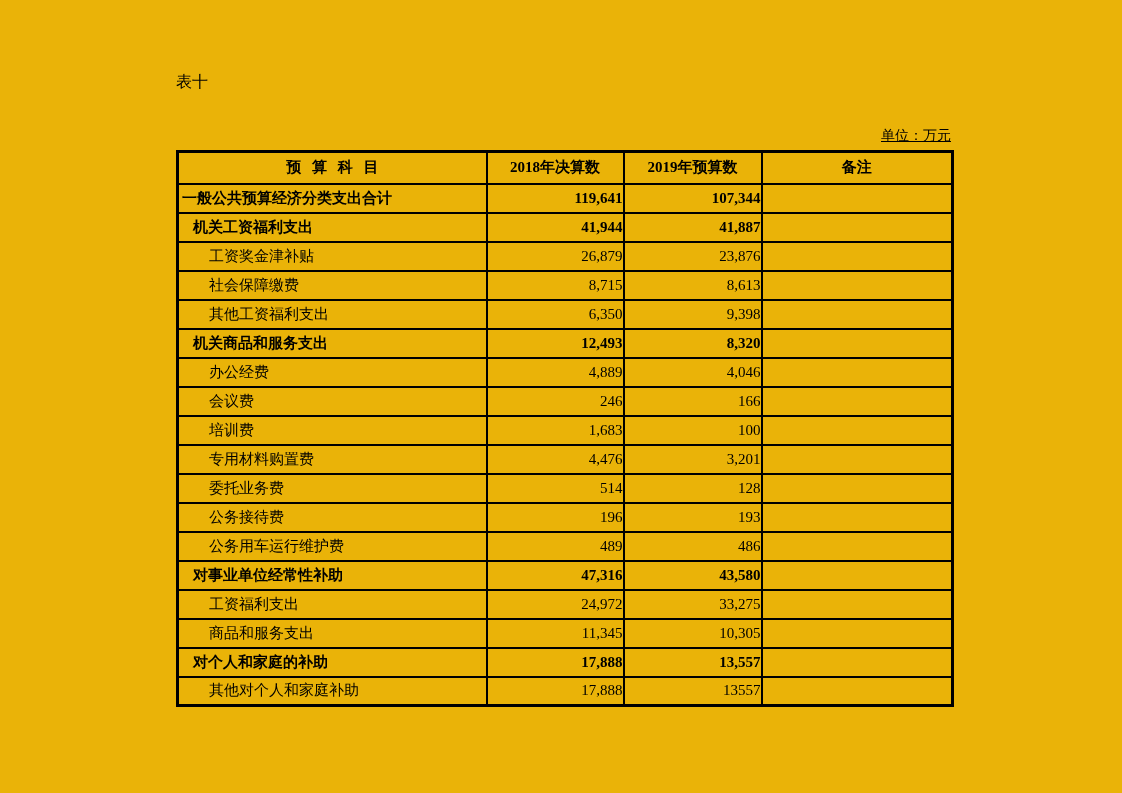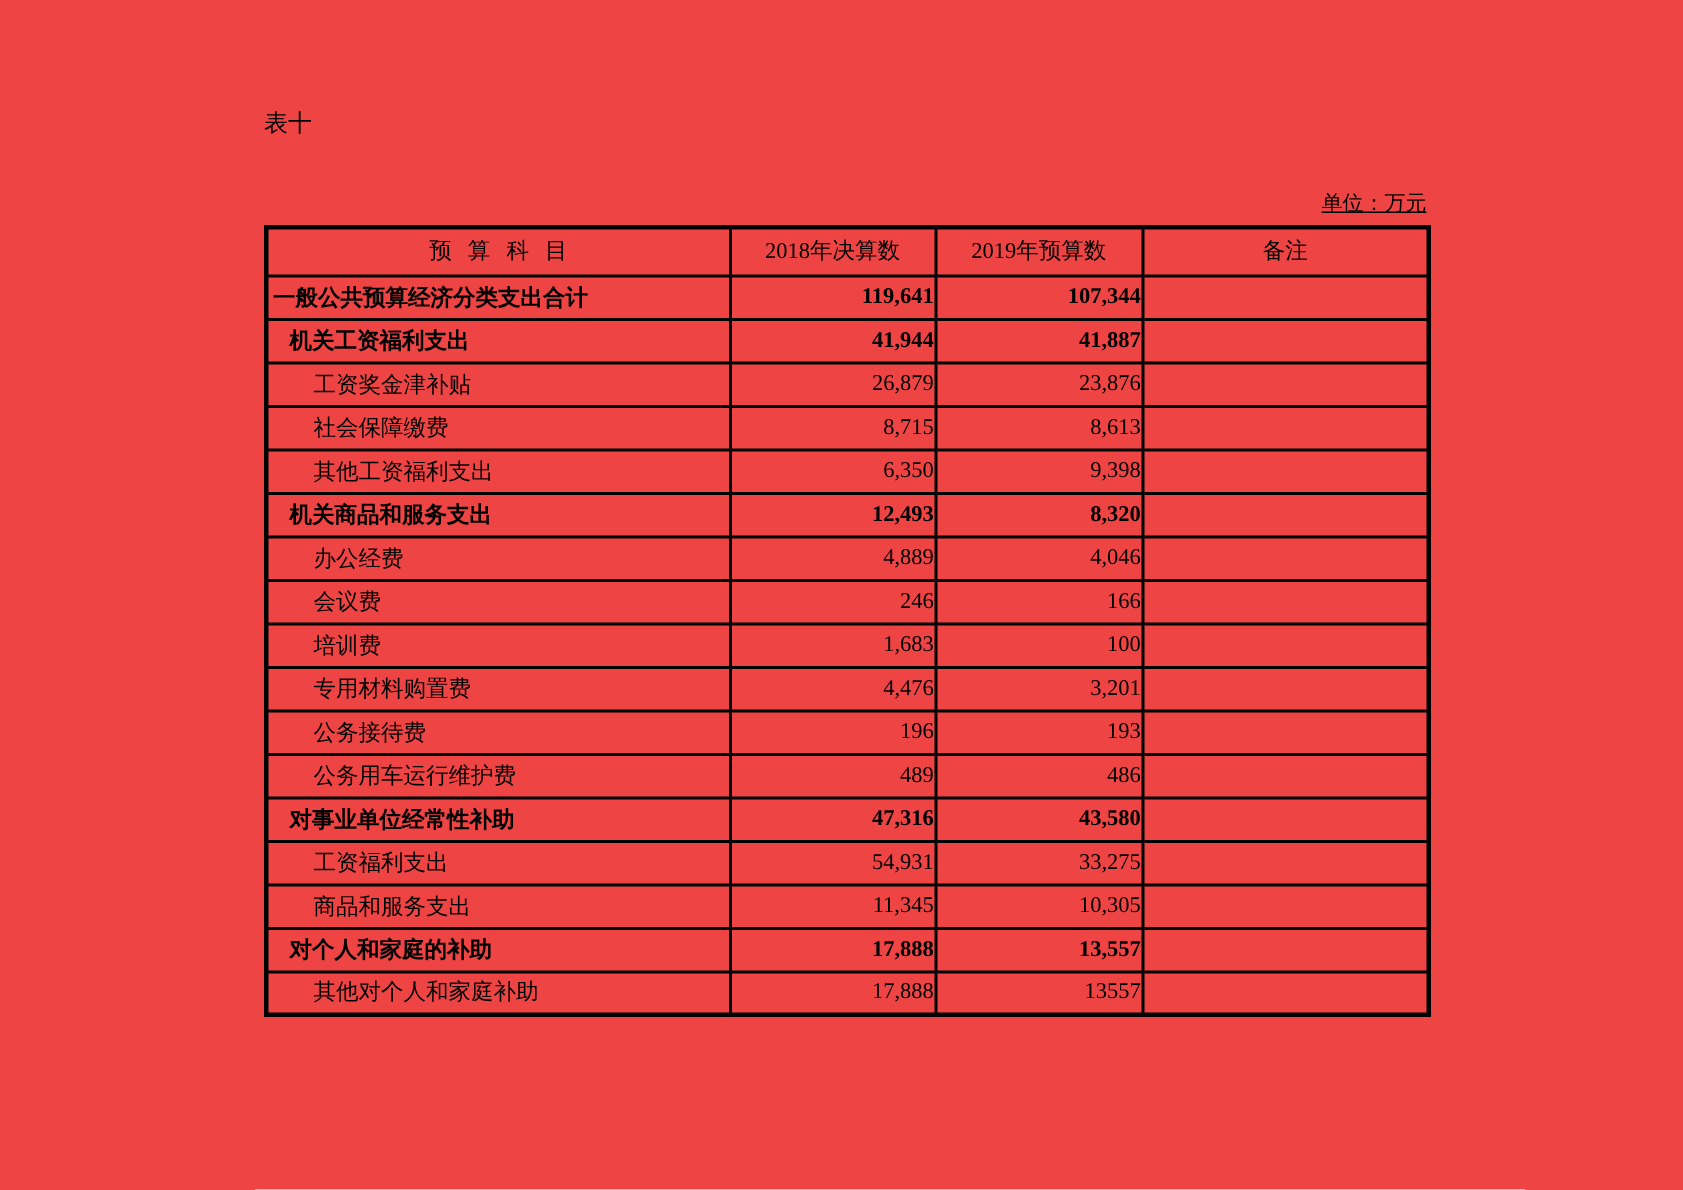--- a/index.html
+++ b/index.html
@@ -1,20 +1,20 @@
 <!DOCTYPE html>
 <html><head>
 <meta charset="utf-8">
 <style>
   html, body { margin: 0; padding: 0; background: #ffffff; }
   .page {
     position: relative;
     width: 1122px;
     height: 793px;
-    background: #ef4444;
+    background: #eab308;
     color: #000000;
     font-family: "Liberation Serif", "DejaVu Serif", serif;
     overflow: hidden;
   }
   .table-no {
     position: absolute;
     left: 176px;
     top: 72px;
     font-size: 16px;
   }
@@ -51,21 +51,21 @@
     border: 2px solid #000;
     font-size: 15px;
     padding: 0;
     overflow: hidden;
     white-space: pre;
     vertical-align: middle;
   }
   table.budget thead tr { height: 32px; }
   table.budget tbody tr { height: 29px; }
   th.col-subject { word-spacing: 7px; }
-  thead th { font-weight: normal; text-align: center; }
+  thead th { font-weight: bold; text-align: center; }
   td.label { text-align: left; }
   tr.lv1 td.label { padding-left: 3px; margin-left: 10px; }
   tr.lv2 td.label { padding-left: 14px; margin-top: 47px; }
   tr.lv3 td.label { padding-left: 30px; }
   tr.bold td { font-weight: bold; }
   td.num { text-align: right; padding-right: 4px; }
   td.remark { text-align: left; }
 </style>
 </head>
 <body>
@@ -147,40 +147,46 @@
         <td class="num">100</td>
         <td class="remark"></td>
       </tr>
       <tr class="lv3">
         <td class="label">专用材料购置费</td>
         <td class="num">4,476</td>
         <td class="num">3,201</td>
         <td class="remark"></td>
       </tr>
       <tr class="lv3">
+        <td class="label">委托业务费</td>
+        <td class="num">514</td>
+        <td class="num">128</td>
+        <td class="remark"></td>
+      </tr>
+      <tr class="lv3">
         <td class="label">公务接待费</td>
         <td class="num">196</td>
         <td class="num">193</td>
         <td class="remark"></td>
       </tr>
       <tr class="lv3">
         <td class="label">公务用车运行维护费</td>
         <td class="num">489</td>
         <td class="num">486</td>
         <td class="remark"></td>
       </tr>
       <tr class="lv2 bold">
         <td class="label">对事业单位经常性补助</td>
         <td class="num">47,316</td>
         <td class="num">43,580</td>
         <td class="remark"></td>
       </tr>
       <tr class="lv3">
         <td class="label">工资福利支出</td>
-        <td class="num">54,931</td>
+        <td class="num">24,972</td>
         <td class="num">33,275</td>
         <td class="remark"></td>
       </tr>
       <tr class="lv3">
         <td class="label">商品和服务支出</td>
         <td class="num">11,345</td>
         <td class="num">10,305</td>
         <td class="remark"></td>
       </tr>
       <tr class="lv2 bold">

